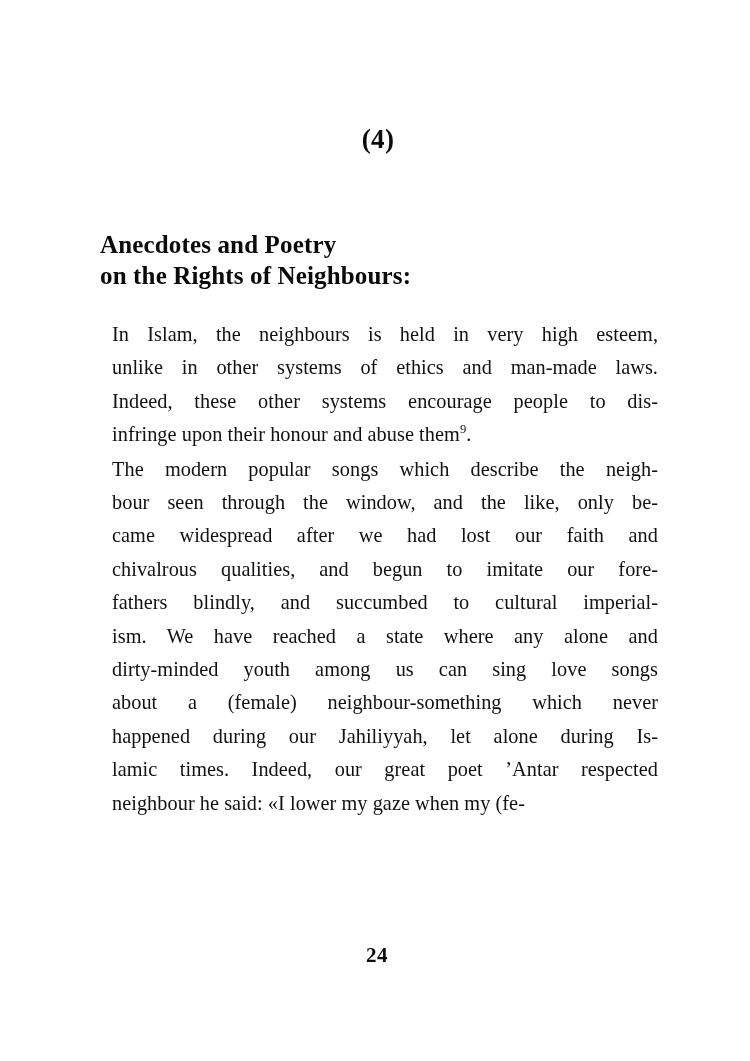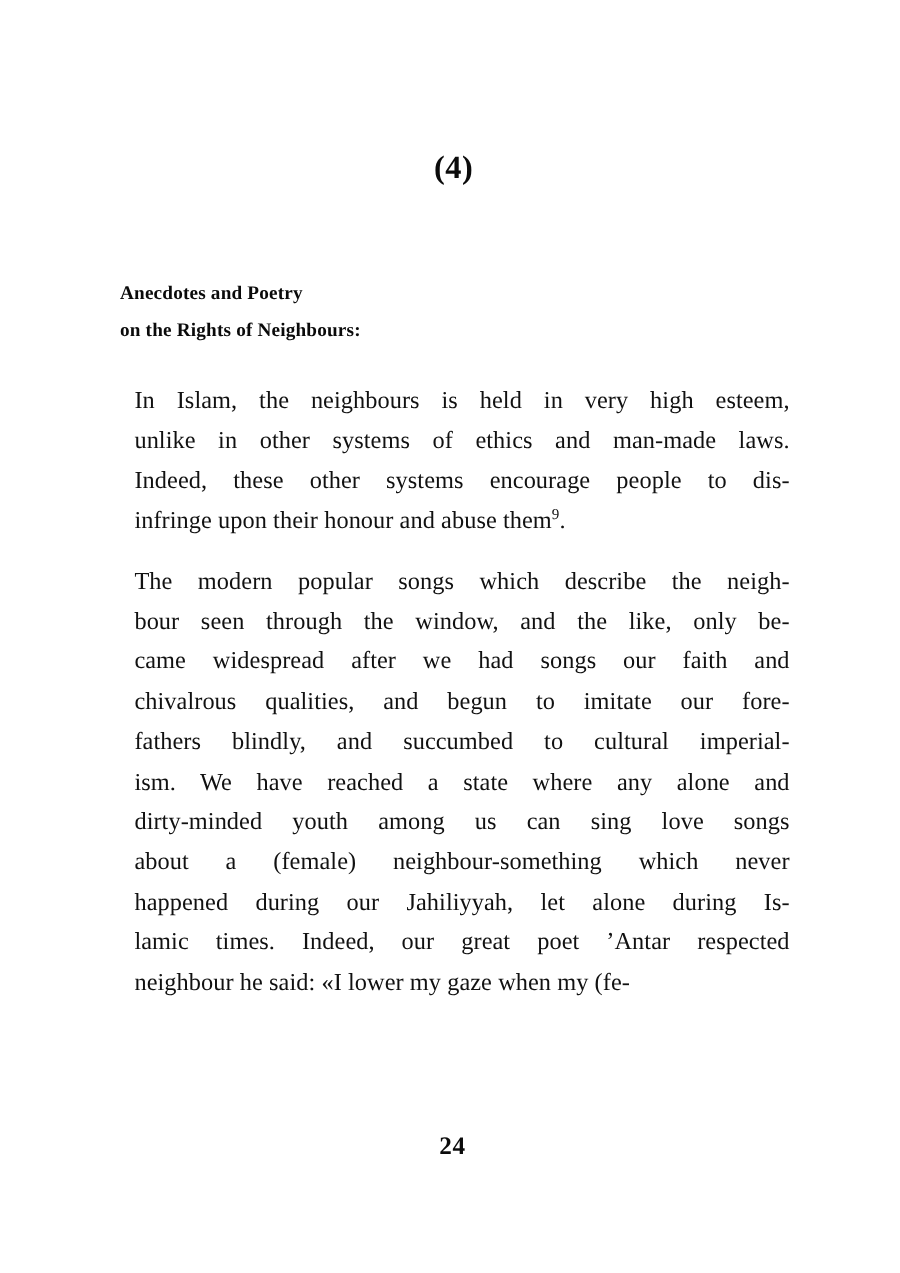--- a/index.html
+++ b/index.html
@@ -35,21 +35,21 @@
     letter-spacing: 0.4px;
     color: #0b0b0b;
   }
 
   
   .section-heading {
     position: absolute;
     top: 229px;
     left: 100px;
     width: 560px;
-    font-size: 16px;
+    font-size: 25px;
     font-weight: bold;
     line-height: 31px;
     letter-spacing: 0.15px;
     color: #0a0a0a;
   }
   .section-heading .hline {
     display: block;
     white-space: nowrap;
   }
 
@@ -63,21 +63,21 @@
   .para {
     font-size: 20.3px;
     line-height: 33.4px;
     text-align: justify;
     text-align-last: left;
     color: #111111;
     margin: 0;
     letter-spacing: 0.05px;
   }
   .para + .para {
-    margin-top: 17px;
+    margin-top: 1px;
   }
   
   .tline {
     display: block;
     text-align: justify;
     text-align-last: justify;
     white-space: pre-wrap;
   }
   .tline.last {
     text-align-last: left;
@@ -121,21 +121,21 @@
     <p class="para">
       <span class="tline">In Islam, the neighbours is held in very high esteem,</span>
       <span class="tline">unlike in other systems of ethics and man-made laws.</span>
       <span class="tline">Indeed, these other systems encourage people to dis-</span>
       <span class="tline last"><span>infringe upon their honour and abuse them</span><sup class="fnote">9</sup><span>.</span></span>
     </p>
 
     <p class="para">
       <span class="tline">The modern popular songs which describe the neigh-</span>
       <span class="tline">bour seen through the window, and the like, only be-</span>
-      <span class="tline">came widespread after we had songs our faith and</span>
+      <span class="tline">came widespread after we had lost our faith and</span>
       <span class="tline">chivalrous qualities, and begun to imitate our fore-</span>
       <span class="tline">fathers blindly, and succumbed to cultural imperial-</span>
       <span class="tline">ism. We have reached a state where any alone and</span>
       <span class="tline">dirty-minded youth among us can sing love songs</span>
       <span class="tline">about a (female) neighbour-something which never</span>
       <span class="tline">happened during our Jahiliyyah, let alone during Is-</span>
       <span class="tline">lamic times. Indeed, our great poet ’Antar respected</span>
       <span class="tline last">neighbour he said: «I lower my gaze when my (fe-</span>
     </p>
 

